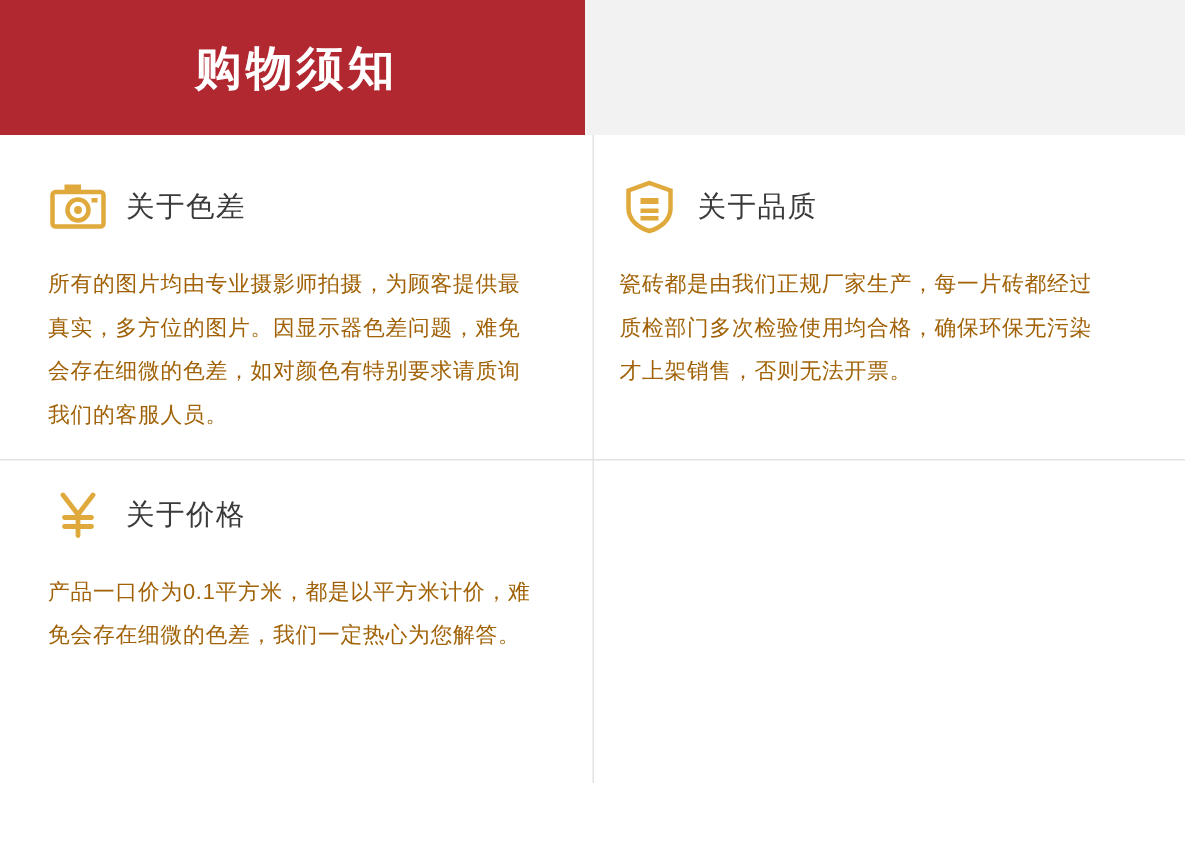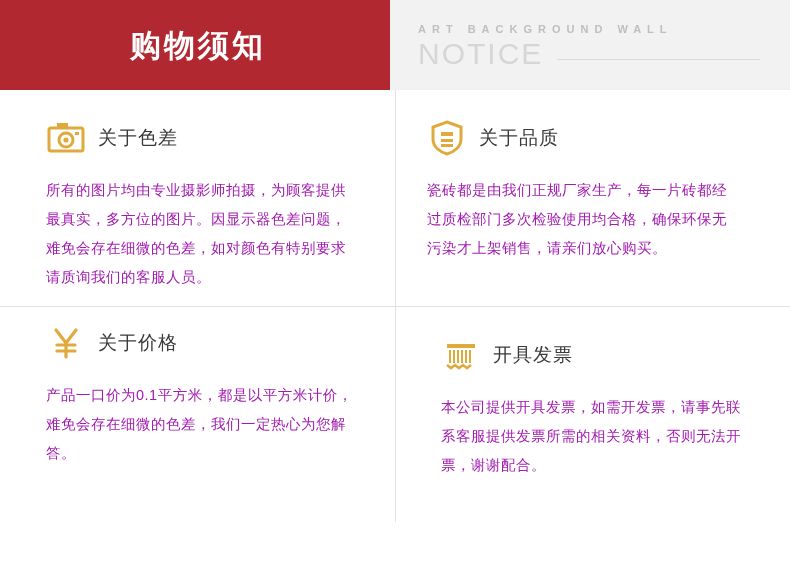--- a/index.html
+++ b/index.html
@@ -21,20 +21,21 @@
   }
 
   
   .header {
     position: relative;
     width: 790px;
     height: 90px;
     background: #f2f2f2;
     display: flex;
     align-items: stretch;
+    gap: 26px;
   }
   .header-red {
     width: 390px;
     height: 90px;
     background: #b22831;
     display: flex;
     align-items: center;
     justify-content: center;
     position: relative;
   }
@@ -101,21 +102,21 @@
     top: 216px;
     width: 790px;
     height: 1px;
     background: #e2e2e2;
   }
   .cell {
     position: absolute;
     width: 395px;
     height: 216px;
     box-sizing: border-box;
-    padding: 26px 40px 0 46px;
+    padding: 26px 40px 0 32px;
   }
   .cell-r0c0 { left: 0;    top: 0; }
   .cell-r0c1 { left: 381px; top: 0; }
   .cell-r1c0 { left: 0;    top: 205px; }
   .cell-r1c1 { left: 395px; top: 217px; }
 
   .cell-head {
     display: flex;
     align-items: center;
     height: 44px;
@@ -131,21 +132,21 @@
     justify-content: center;
   }
   .cell-title {
     font-size: 19px;
     color: #3a3a3a;
     letter-spacing: 1px;
   }
   .cell-body {
     font-size: 14.5px;
     line-height: 2.0;
-    color: #a21caf;
+    color: #a16207;
     letter-spacing: 0.5px;
     max-width: 330px;
   }
 
   
   .footer-blank {
     position: absolute;
     left: 0;
     top: 432px;
     width: 790px;
@@ -154,27 +155,20 @@
   }
 </style>
 </head>
 <body>
 
 <div class="page">
 
   <div class="header">
     <div class="header-red">
       <div class="header-red-title">购物须知</div>
-    </div>
-    <div class="header-right">
-      <div class="header-kicker">ART BACKGROUND WALL</div>
-      <div class="header-sub-row">
-        <div class="header-sub">NOTICE</div>
-        <div class="header-rule"></div>
-      </div>
     </div>
   </div>
 
   <div class="grid">
     <div class="v-divider"></div>
     <div class="h-divider"></div>
 
     <div class="cell cell-r0c0">
       <div class="cell-head">
         <div class="cell-icon">
@@ -196,56 +190,36 @@
         <div class="cell-icon">
           <svg width="40" height="40" viewBox="0 0 40 40" aria-hidden="true">
             <path d="M20 4 L34 9 V21 C34 29 27 34 20 36 C13 34 6 29 6 21 V9 Z" fill="none" stroke="#e0a93b" stroke-width="3"></path>
             <rect x="14" y="14" width="12" height="4" fill="#e0a93b"></rect>
             <rect x="14" y="21" width="12" height="3" fill="#e0a93b"></rect>
             <rect x="14" y="26" width="12" height="3" fill="#e0a93b"></rect>
           </svg>
         </div>
         <div class="cell-title">关于品质</div>
       </div>
-      <div class="cell-body">瓷砖都是由我们正规厂家生产，每一片砖都经过质检部门多次检验使用均合格，确保环保无污染才上架销售，请亲们放心购买。</div>
+      <div class="cell-body">瓷砖都是由我们正规厂家生产，每一片砖都经过质检部门多次检验使用均合格，确保环保无污染才上架销售，否则无法开票。</div>
     </div>
 
     <div class="cell cell-r1c0">
       <div class="cell-head">
         <div class="cell-icon">
           <svg width="40" height="40" viewBox="0 0 40 40" aria-hidden="true">
             <g stroke="#e0a93b" stroke-width="3.2" fill="none" stroke-linecap="round">
               <path d="M10 7 L20 20 L30 7"></path>
               <path d="M20 20 V34"></path>
               <path d="M11 22 H29"></path>
               <path d="M11 28 H29"></path>
             </g>
           </svg>
         </div>
         <div class="cell-title">关于价格</div>
       </div>
       <div class="cell-body">产品一口价为0.1平方米，都是以平方米计价，难免会存在细微的色差，我们一定热心为您解答。</div>
     </div>
 
-    <div class="cell cell-r1c1">
-      <div class="cell-head">
-        <div class="cell-icon">
-          <svg width="40" height="40" viewBox="0 0 40 40" aria-hidden="true">
-            <rect x="6" y="9" width="28" height="4" fill="#e0a93b"></rect>
-            <g fill="#e0a93b">
-              <rect x="8" y="15" width="2" height="13"></rect>
-              <rect x="12" y="15" width="2" height="13"></rect>
-              <rect x="16" y="15" width="2" height="13"></rect>
-              <rect x="20" y="15" width="2" height="13"></rect>
-              <rect x="24" y="15" width="2" height="13"></rect>
-              <rect x="28" y="15" width="2" height="13"></rect>
-            </g>
-            <path d="M6 30 l4 3 l4 -3 l4 3 l4 -3 l4 3 l4 -3" fill="none" stroke="#e0a93b" stroke-width="2.6"></path>
-          </svg>
-        </div>
-        <div class="cell-title">开具发票</div>
-      </div>
-      <div class="cell-body">本公司提供开具发票，如需开发票，请事先联系客服提供发票所需的相关资料，否则无法开票，谢谢配合。</div>
-    </div>
 
     <div class="footer-blank"></div>
   </div>
 </div>
 
 </body></html>

